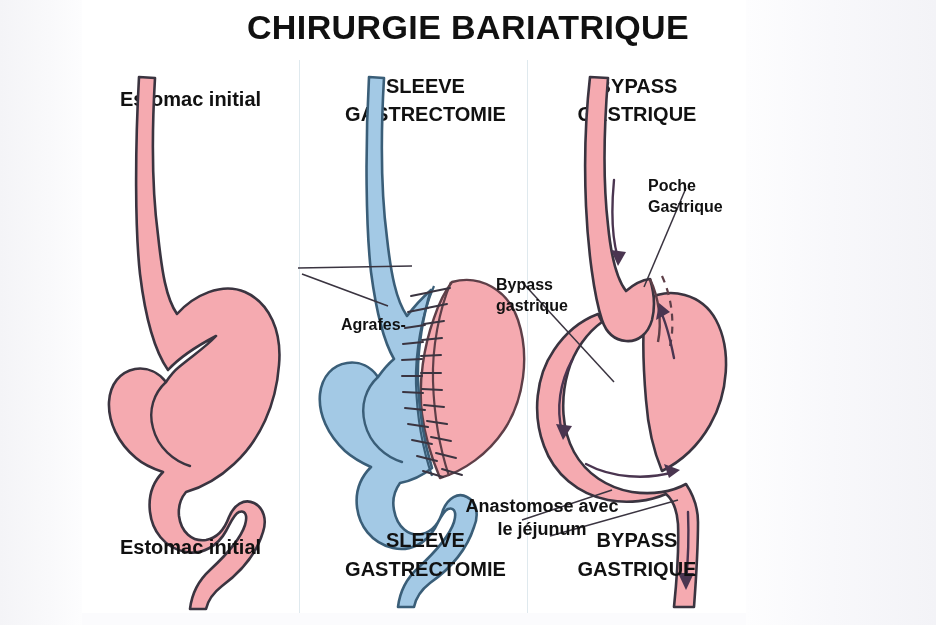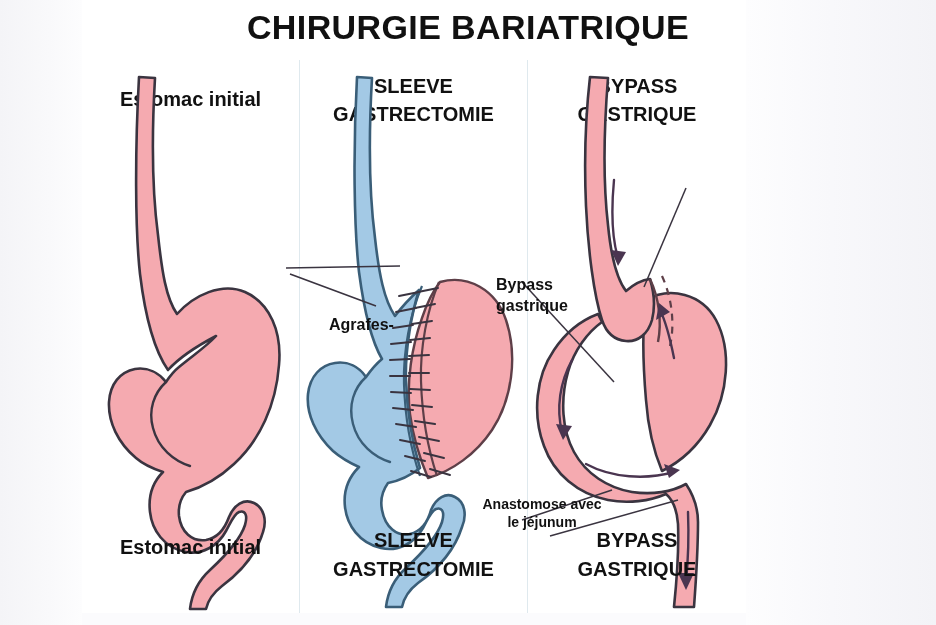--- a/index.html
+++ b/index.html
@@ -24,40 +24,40 @@
          font-size:34px;font-weight:700;letter-spacing:.4px;color:#111;}
 
   
   .divider{position:absolute;top:60px;width:1px;height:553px;
            background:#dfe9ee;}
   .div1{left:299px;}
   .div2{left:527px;}
 
   .col{position:absolute;top:60px;height:553px;}
   .col1{left:82px;width:217px;}
-  .col2{left:300px;width:227px;}
+  .col2{left:312px;width:227px;}
   .col3{left:528px;width:218px;}
 
   .head{position:absolute;left:0;width:100%;text-align:center;
         font-size:20px;font-weight:700;line-height:1.42;color:#111;}
   .head.c1{top:25px;}
   .head.c2{top:12px;}
   .head.c3{top:12px;}
 
   .foot{position:absolute;left:0;width:100%;text-align:center;
         font-size:20px;font-weight:700;line-height:1.42;color:#111;}
   .foot.c1{bottom:52px;}
   .foot.c2{bottom:30px;}
   .foot.c3{bottom:30px;}
 
   .art{position:absolute;left:0;top:0;width:100%;height:553px;}
   svg{display:block;overflow:visible;}
 
   .anno{position:absolute;font-size:16px;font-weight:700;line-height:1.3;color:#111;}
-  .anno.small{font-size:14px;}
+  .anno.small{font-size:18px;}
 </style>
 </head>
 <body>
 
 <div id="root">
 
   <div class="bg-left"></div>
   <div class="bg-right"></div>
   <div class="card"></div>
 
@@ -281,20 +281,24 @@
 
         <g stroke="#3a3440" stroke-width="1.5" fill="none">
           <line x1="158" y1="128" x2="116" y2="227"></line>
           <line x1="-6" y1="222" x2="86" y2="322"></line>
           <line x1="-6" y1="460" x2="84" y2="430"></line>
           <line x1="22" y1="476" x2="150" y2="440"></line>
         </g>
       </svg>
     </div>
 
+    <div class="anno" style="left:120px;top:116px;">
+      <span>Poche</span><br>
+      <span>Gastrique</span>
+    </div>
 
     <div class="anno" style="left:-32px;top:215px;">
       <span>Bypass</span><br>
       <span>gastrique</span>
     </div>
 
     <div class="anno small" style="left:-76px;top:435px;width:180px;text-align:center;">
       <span>Anastomose   avec</span><br>
       <span>le jéjunum</span>
     </div>

